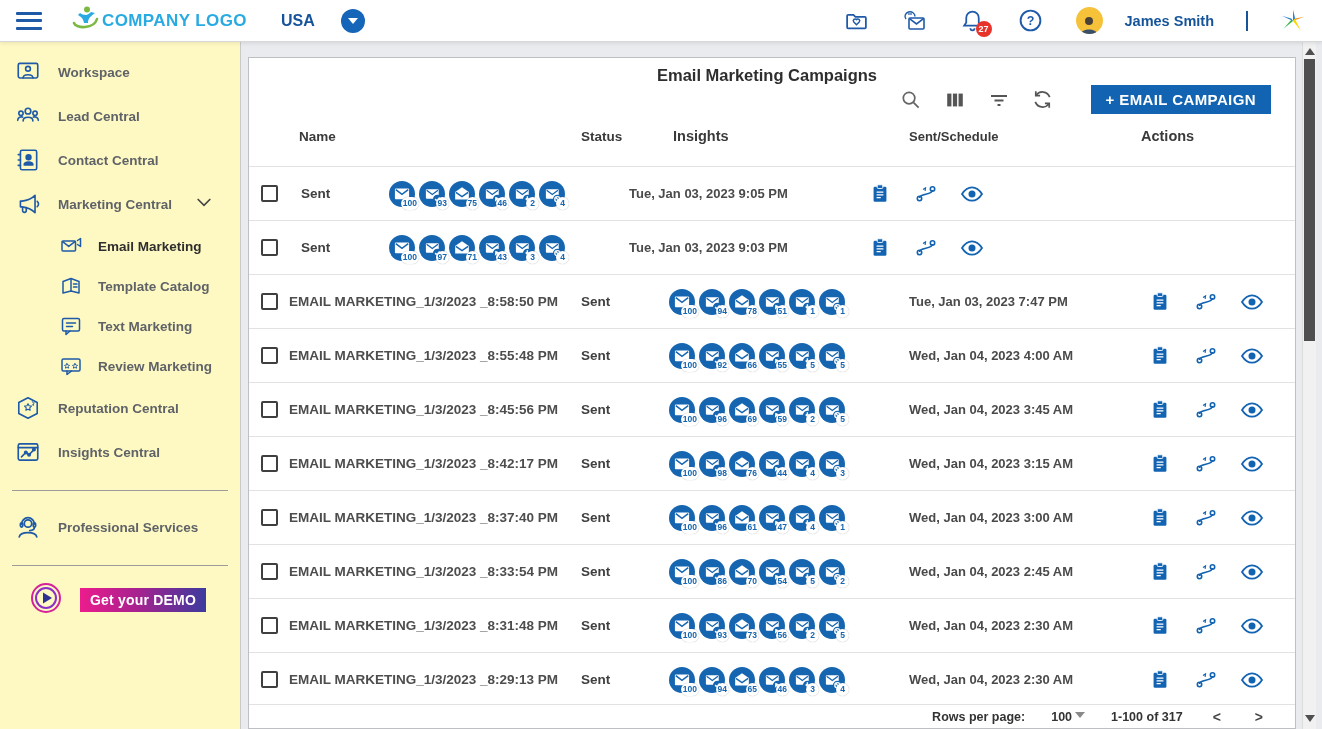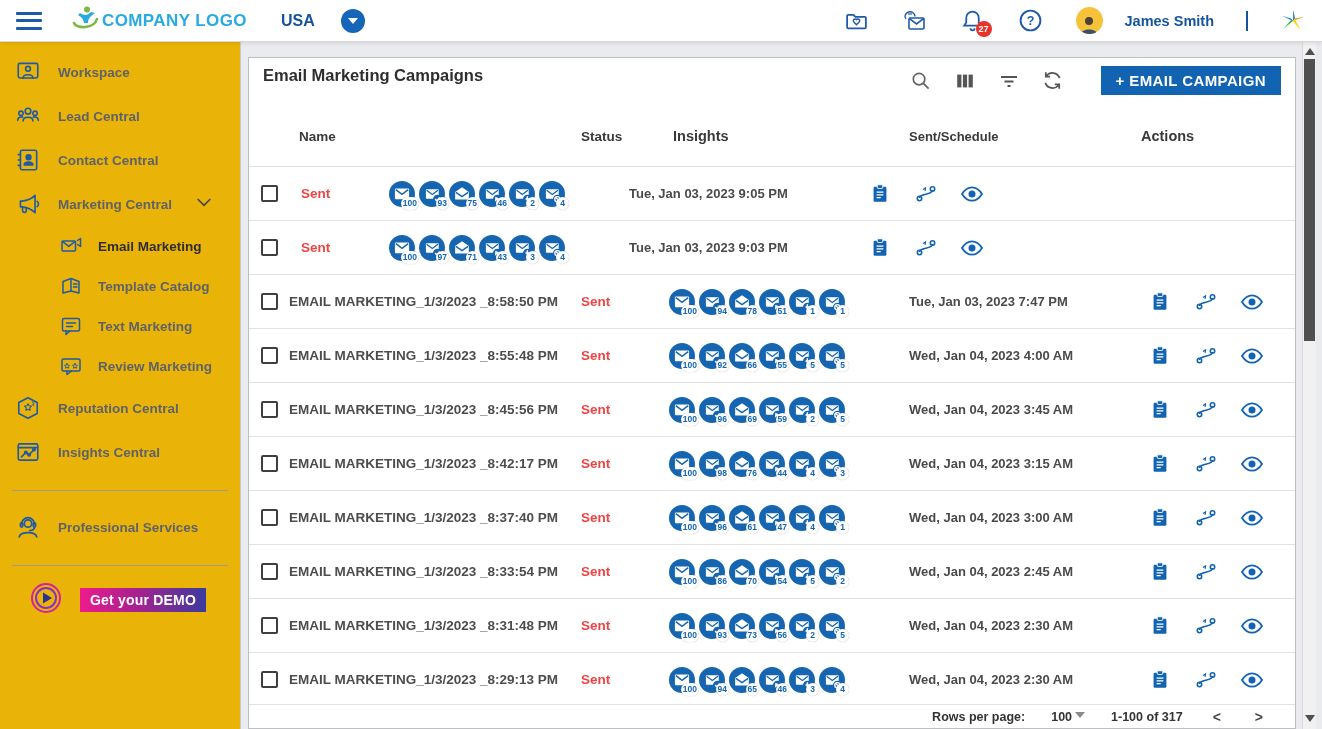--- a/index.html
+++ b/index.html
@@ -19,51 +19,51 @@
   .country-dd::after { content:""; border-left:5px solid transparent; border-right:5px solid transparent; border-top:6px solid #fff; }
   .tb-right { margin-left:auto; display:flex; align-items:center; gap:32px; }
   .tb-icon { position:relative; width:26px; height:26px; display:flex; align-items:center; justify-content:center; cursor:pointer; }
   .bell-badge { position:absolute; right:-6px; bottom:-3px; min-width:16px; height:16px; background:#e8332a;
                 color:#fff; font-size:9px; font-weight:700; border-radius:50%; display:flex; align-items:center; justify-content:center; }
   .avatar { width:27px; height:27px; border-radius:50%; background:#f6c23a; overflow:hidden; display:flex; align-items:flex-end; justify-content:center; cursor:pointer; }
   .username { color:#15549a; font-weight:700; font-size:14.5px; margin-left:-10px; }
   .tb-divider { width:2px; height:20px; background:#15549a; }
 
   
-  .sidebar { position:fixed; top:42px; left:0; width:241px; height:687px; background:#eab308;
+  .sidebar { position:fixed; top:42px; left:0; width:241px; height:687px; background:#fef9c3;
              border-right:1px solid #c9c9c9; padding-top:8px; z-index:20; }
   .side-item { display:flex; align-items:center; height:44px; padding-left:14px; cursor:pointer; }
   .side-item .s-icon { width:28px; display:flex; justify-content:center; }
   .side-item .s-label { margin-left:16px; font-size:13.5px; font-weight:700; color:#5f6368; }
   .side-sub { display:flex; align-items:center; height:40px; padding-left:58px; cursor:pointer; }
   .side-sub .s-icon { width:26px; display:flex; justify-content:center; }
   .side-sub .s-label { margin-left:14px; font-size:13.5px; font-weight:700; color:#5f6368; }
   .side-sub.active .s-label { color:#2f2f2f; }
   .chev { margin-left:auto; margin-right:26px; }
   .side-divider { height:1px; background:#9c9c9c; margin:16px 12px 14px 12px; }
   .demo-row { display:flex; align-items:center; padding-left:14px; margin-top:16px;margin-left:16px; }
   .demo-btn { margin-left:18px; background:linear-gradient(90deg,#ec1c8d 0%,#a7218f 45%,#3c3b9e 100%);
               color:#fff; font-weight:700; font-size:14px; padding:4px 10px; letter-spacing:.2px; cursor:pointer; border:none; }
 
   
   .main { position:fixed; top:42px; left:241px; width:1081px; height:687px; background:#e9ebee; }
   .card { position:absolute; left:7px; top:15px; width:1048px; height:672px; background:#fff; border:1px solid #bdbfc3; }
-  .card-header { height:48px; display:flex; align-items:flex-start; padding:8px 14px 0 14px; }
+  .card-header { height:48px; display:flex; align-items:center; padding:8px 24px 0 14px;flex-direction:column; }
   .card-title { font-size:16.5px; font-weight:700; color:#2e2e2e; }
   .toolbar { margin-left:auto; display:flex; align-items:center; gap:20px; }
   .tool-icon { width:24px; height:24px; display:flex; align-items:center; justify-content:center; cursor:pointer; }
   .btn-create { margin-left:16px; background:#1263b2; color:#fff; border:none; font-family:inherit;
                 font-size:15px; font-weight:600; letter-spacing:.4px; padding:6px 15px; cursor:pointer; }
 
   .thead { height:60px; display:flex; align-items:center; color:#3a3a3a; font-size:14.5px; font-weight:600; }
   .trow { height:54px; display:flex; align-items:center; border-top:1px solid #e2e2e2; }
   .col-check { width:40px; padding-left:12px; }
   .col-name { width:280px; font-size:13.5px; font-weight:700; color:#4d4d4d; }
   .thead .col-name { padding-left:10px; font-weight:600; color:#3a3a3a; }
-  .col-status { width:92px; padding-left:12px; font-size:13.5px; font-weight:700; color:#ef4444; }
+  .col-status { width:92px; padding-left:12px; font-size:13.5px; font-weight:700; color:#404040; }
   .thead .col-status { font-weight:600; color:#3a3a3a; }
   .col-insights { width:238px; padding-left:8px; display:flex; align-items:center; }
   .thead .col-insights { padding-left:12px; }
   .col-date { width:232px; padding-left:10px; font-size:13px; font-weight:700; color:#4a4a4a; }
   .thead .col-date { font-weight:600; color:#3a3a3a; }
   .col-actions { flex:1; padding-left:16px; display:flex; align-items:center; gap:20px; }
   .thead .col-actions { padding-left:10px; }
   .checkbox { display:block; width:17px; height:17px; border:2px solid #3f3f3f; border-radius:2px; cursor:pointer; background:#fff; }
 
   .ins { position:relative; width:26px; height:26px; margin-right:4px; cursor:pointer; }

